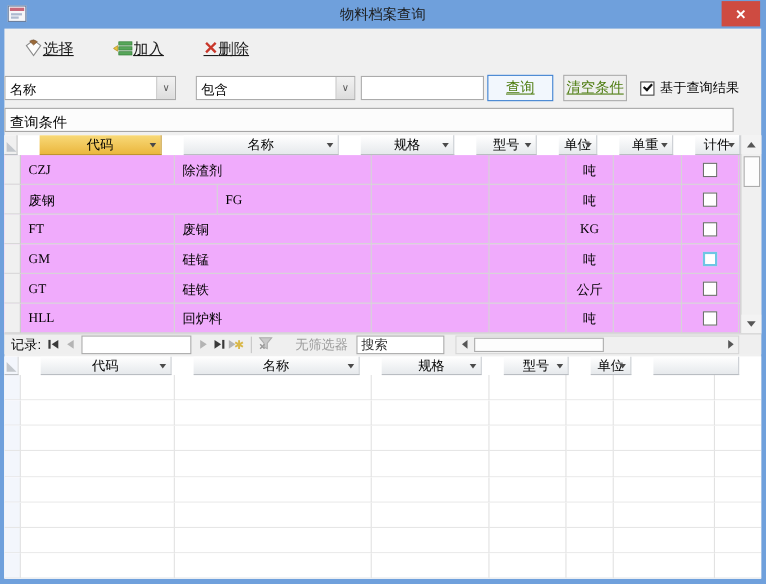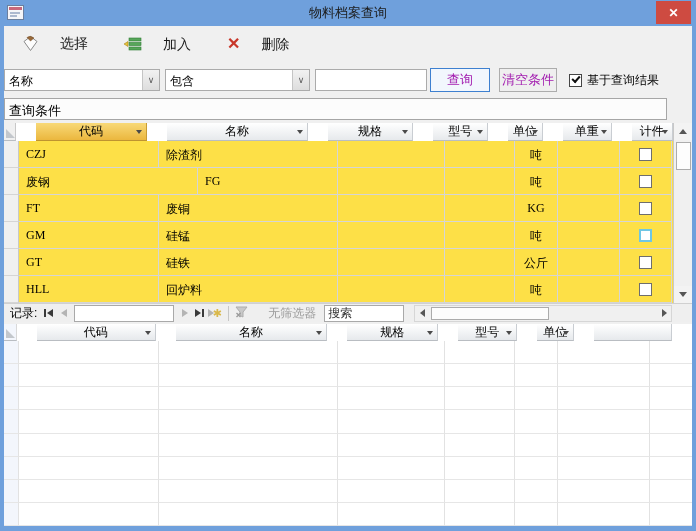--- a/index.html
+++ b/index.html
@@ -10,32 +10,32 @@
   .title-icon .band { position:absolute; left:1px; right:1px; top:1px; height:3px; background:#C9687A; }
   .title-icon .l1,.title-icon .l2 { position:absolute; left:2px; height:2px; background:#ADB9CF; }
   .title-icon .l1 { top:6px; width:10px; } .title-icon .l2 { top:9px; width:7px; }
   .title-text { width:100%; text-align:center; font-size:13px; color:#1c1c1c; }
   .close-btn { position:absolute; right:5px; top:1px; width:35px; height:23px; background:#CE4B41; color:#fff;
                display:flex; align-items:center; justify-content:center; font-size:12px; font-weight:bold; }
   .content { position:absolute; left:4px; right:4px; top:26px; bottom:5px; background:#F0F0F0; display:flex; flex-direction:column; }
 
   
   .toolbar { height:38px; display:flex; align-items:center; padding-left:18px; gap:36px; }
-  .tool-btn { display:flex; align-items:flex-start; gap:21px; font-size:14px; color:#1a1a1a; cursor:default; }
+  .tool-btn { display:flex; align-items:center; gap:0; font-size:14px; color:#1a1a1a; cursor:default;text-decoration:underline; }
   .xmark { color:#C8372A; font-size:16px; font-weight:bold; line-height:1; }
 
   
   .filter-row { height:24px; margin-top:4px; display:flex; align-items:center; }
   .combo { height:22px; background:#fff; border:1px solid #ABABAB; display:flex; align-items:stretch; font-size:12px; }
   .combo .val { flex:1; padding:3px 0 0 4px; color:#000; }
   .combo .dd { width:17px; background:linear-gradient(#F2F2F2,#DDDDDD); border-left:1px solid #C5C5C5;
                display:flex; align-items:center; justify-content:center; color:#5A5A5A; font-size:9px; }
-  .combo.f1 { width:156px; } .combo.f2 { width:145px; margin-left:5px; }
+  .combo.f1 { width:156px; } .combo.f2 { width:145px; margin-left:18px; }
   .txt-input { width:112px; height:22px; margin-left:5px; border:1px solid #ABABAB; background:#fff; font-size:12px; padding:0 4px; }
-  .btn { height:24px; font-size:13px; color:#a21caf; display:flex; align-items:center; justify-content:center; }
+  .btn { height:24px; font-size:13px; color:#4d7c0f; display:flex; align-items:center; justify-content:center;text-decoration:underline; }
   .btn-query { width:60px; margin-left:3px; background:#F2F7FD; border:1px solid #3E80D0; }
   .btn-clear { width:58px; margin-left:9px; background:#EFEFEF; border:1px solid #ACACAC; }
   .chkwrap { display:flex; align-items:center; margin-left:12px; gap:5px; font-size:12px; color:#000; }
   .chk { position:relative; width:13px; height:13px; background:#fff; border:1px solid #454545; }
   .chk.checked::after { content:""; position:absolute; left:2px; top:1px; width:6px; height:3px;
         border-left:2px solid #111; border-bottom:2px solid #111; transform:rotate(-48deg); }
 
   
   .cond-box { height:22px; margin-top:6px; width:663px; background:#FCFCFC; border:1px solid #A6A6A6;
               font-size:13px; color:#000; padding:3px 0 0 4px; }
@@ -45,21 +45,21 @@
   .grid { width:669px; }
   .hrow { display:flex; height:18px;gap:20px; }
   .hc { position:relative; background:linear-gradient(#FFFFFF,#E6E9EC); border-right:1px solid #C9CDD2;
         border-bottom:1px solid #B9BDC2; font-size:12px; color:#000; display:flex; align-items:center; justify-content:center; }
   .hc.sel-h { background:#F0F0F0; }
   .hc.amber { background:linear-gradient(#F8D978,#EBB73E); border-right:1px solid #C89C35; border-bottom:1px solid #BF9430; }
   .sortarrow { position:absolute; right:4px; top:7px; width:0; height:0; border-left:3.5px solid transparent;
                border-right:3.5px solid transparent; border-top:4px solid #4A4A4A; }
   .corner::after { content:""; position:absolute; left:2px; bottom:2px; width:0; height:0;
                border-bottom:9px solid #C3C7CC; border-right:9px solid transparent; }
-  .drow { display:flex; height:27px; background:#fde047; }
+  .drow { display:flex; height:27px; background:#f0abfc; }
   .c { border-right:1px solid #D5D5D5; border-bottom:1px solid #D5D5D5; font-size:12px; color:#000;
        font-family:"Liberation Serif",serif; padding:6px 0 0 7px; overflow:hidden; }
   .c.ctr { text-align:center; padding-left:0; }
   .w-sel { width:15px; background:#F0F0F0; border-right:1px solid #C8C8C8; padding:0; }
   .w-code { width:140px; } .w-name { width:179px; } .w-spec { width:107px; }
   .w-model { width:70px; } .w-unit { width:43px; } .w-wt { width:62px; } .w-pc { width:52px; }
   .cell-cb { display:block; margin:1px auto 0; width:13px; height:13px; background:#fff; border:1px solid #6E6E6E; }
   .cell-cb.focused { border:2px solid #6EC6E4; }
 
   

